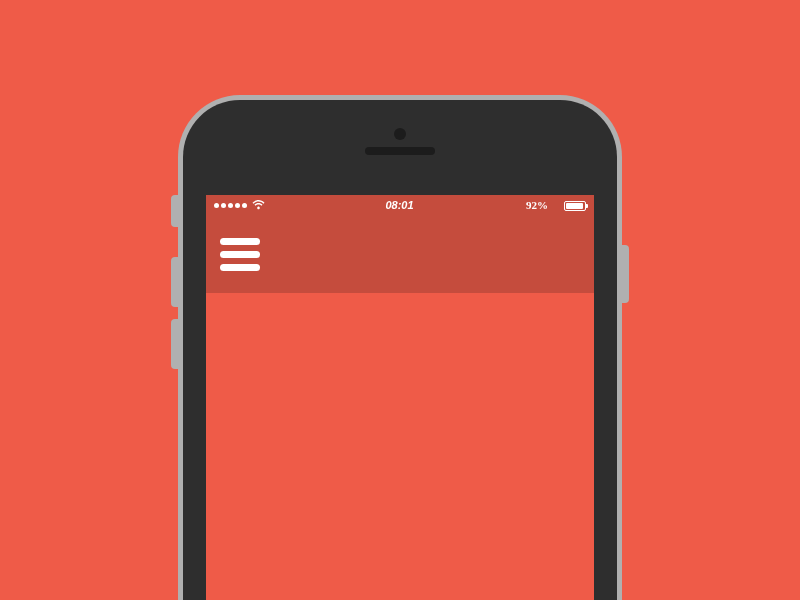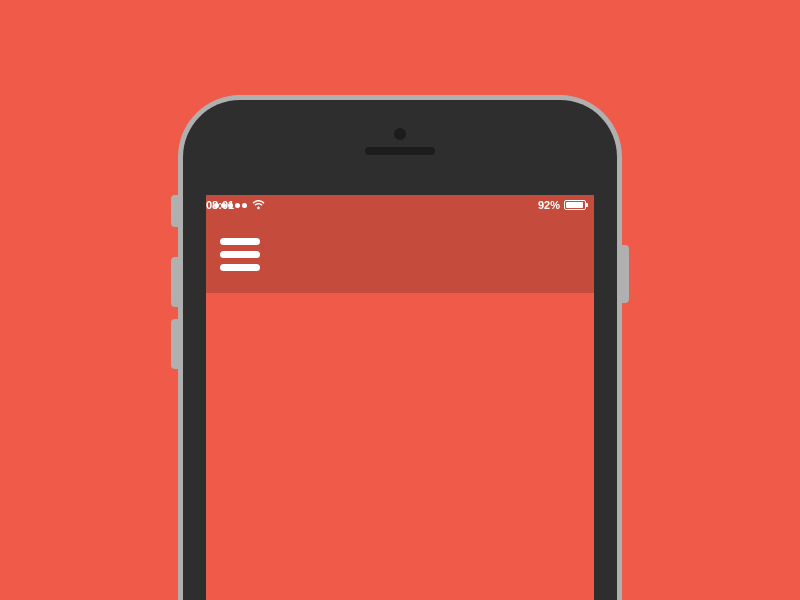--- a/index.html
+++ b/index.html
@@ -83,22 +83,22 @@
     align-items: center;
     justify-content: space-between;
     padding: 0 8px;
   }
   .status-left { display: flex; align-items: center; gap: 5px; }
   .signal-dots { display: flex; gap: 2px; }
   .signal-dots span {
     width: 5px; height: 5px; border-radius: 50%; background: #fff; display: block;
   }
   .wifi-icon svg { display: block; }
-  .status-center { position: absolute; left: 0; right: 1px; text-align: left; pointer-events: none; }
-  .status-right { display: flex; align-items: center; gap: 4px; }
+  .status-center { position: absolute; left: 0; right: 1px; text-align: center; pointer-events: none; font-style: italic; }
+  .status-right { display: flex; align-items: flex-end; gap: 16px; font-family: Liberation Serif, serif; }
   .battery {
     width: 22px; height: 10px;
     border: 1px solid #fff;
     border-radius: 2px;
     position: relative;
   }
   .battery::after {
     content: "";
     position: absolute;
     right: -3px; top: 2px;

